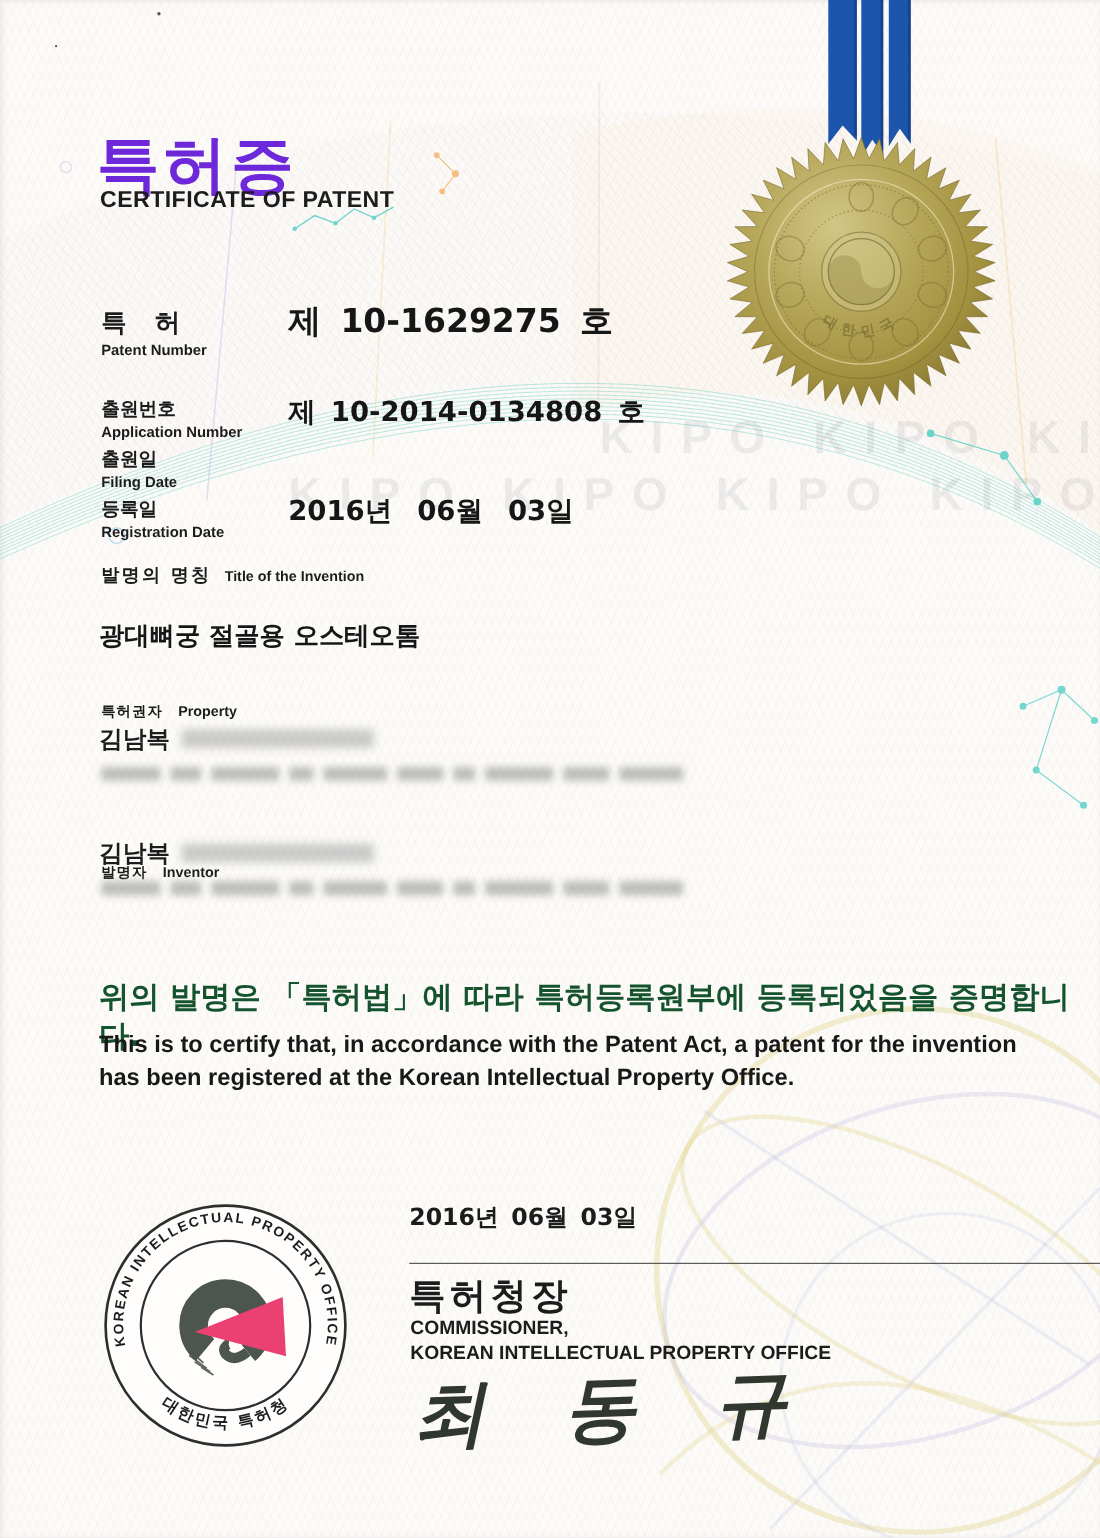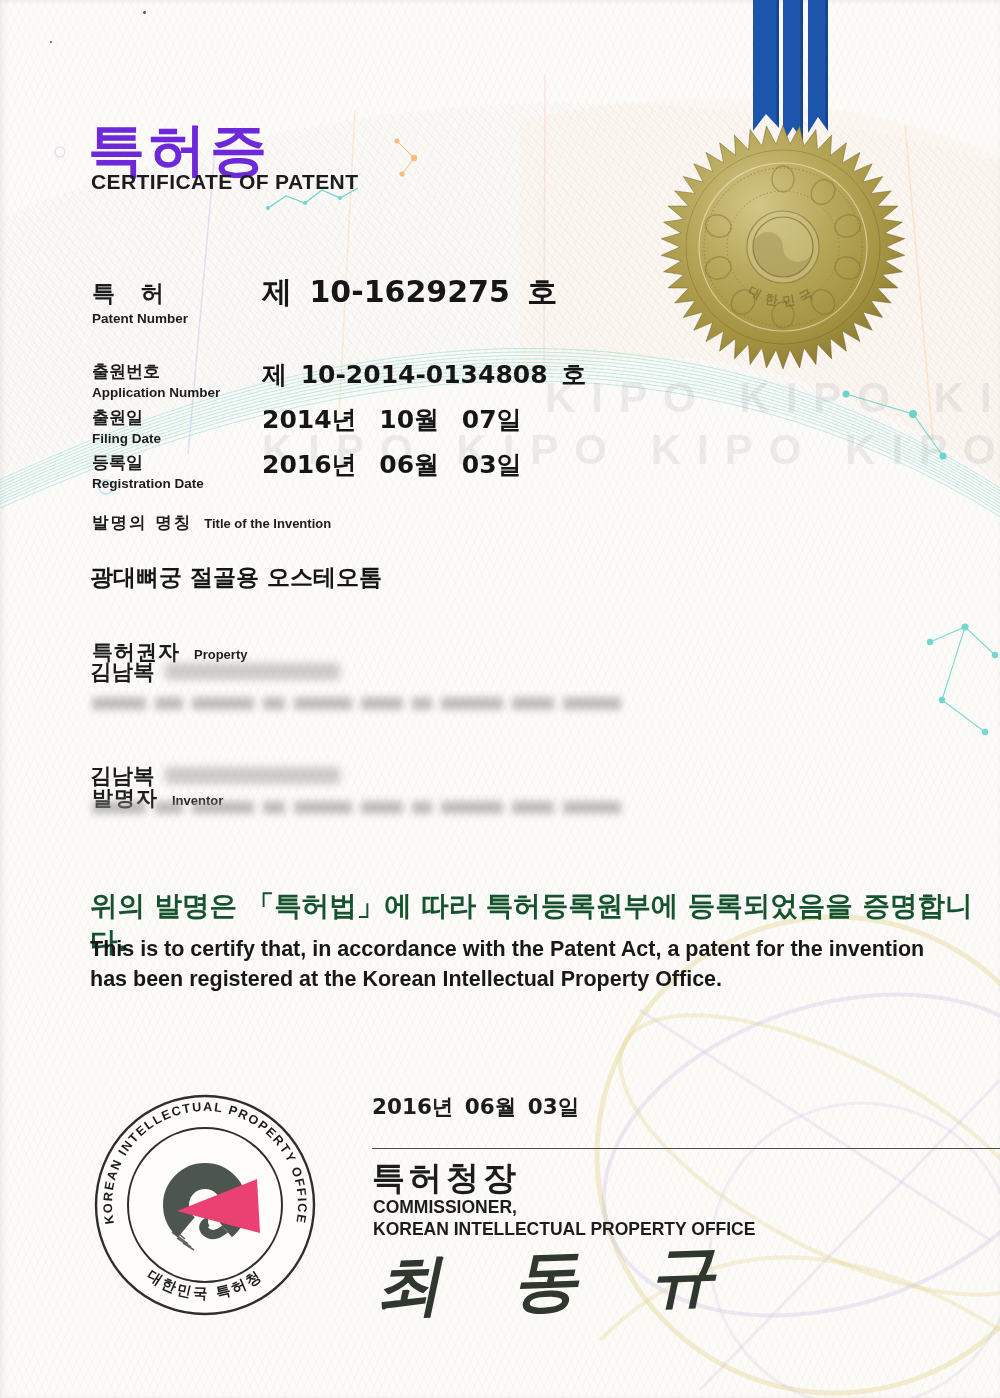--- a/index.html
+++ b/index.html
@@ -31,21 +31,21 @@
   .f-fil-val{left:262px;top:403px;font-size:25px;word-spacing:14px;}
   .f-reg-lbl{left:92px;top:451px;}     .f-reg-lbl .lbl-ko{font-size:17px;}
   .f-reg-val{left:262px;top:448px;font-size:25px;word-spacing:14px;}
 
   .inv-lbls{left:92px;top:512px;display:flex;align-items:baseline;gap:12px;}
   .inv-lbls .lbl-ko{font-size:16.5px;letter-spacing:2px;}
   .inv-lbls .lbl-en{font-size:13px;margin:0;}
   .inv-title{left:90px;top:562px;font-size:23px;}
 
   .party-lbls{display:flex;align-items:baseline;gap:14px;}
-  .party-lbls .lbl-ko{font-size:21px;letter-spacing:1px;}
+  .party-lbls .lbl-ko{font-size:13px;letter-spacing:1px;}
   .party-lbls .lbl-en{font-size:13px;margin:0;}
   .pat-lbls{left:92px;top:638px;}
   .pat-name{left:90px;top:657px;display:flex;align-items:center;}
   .pat-addr{left:92px;top:697px;}
   .invr-lbls{left:92px;top:744px;margin-top:40px;}
   .invr-name{left:90px;top:761px;display:flex;align-items:center;}
   .invr-addr{left:92px;top:801px;}
   .pname{font-size:21.5px;font-weight:bold;font-family:"DejaVu Sans",sans-serif;text-align:center;}
   .rd-id{display:inline-block;width:175px;height:17px;margin-left:10px;background:#9b9b9b;
          opacity:.5;filter:blur(4px);border-radius:2px;}
@@ -253,21 +253,20 @@
   <div class="abs f-app-lbl">
     <div class="lbl-ko">출원번호</div>
     <div class="lbl-en">Application Number</div>
   </div>
   <div class="abs val f-app-val">제 10-2014-0134808 호</div>
 
   <div class="abs f-fil-lbl">
     <div class="lbl-ko">출원일</div>
     <div class="lbl-en">Filing Date</div>
   </div>
-  <div class="abs val f-fil-val">2014년 10월 07일</div>
 
   <div class="abs f-reg-lbl">
     <div class="lbl-ko">등록일</div>
     <div class="lbl-en">Registration Date</div>
   </div>
   <div class="abs val f-reg-val">2016년 06월 03일</div>
 
   <div class="abs inv-lbls">
     <span class="lbl-ko">발명의 명칭</span>
     <span class="lbl-en">Title of the Invention</span>

